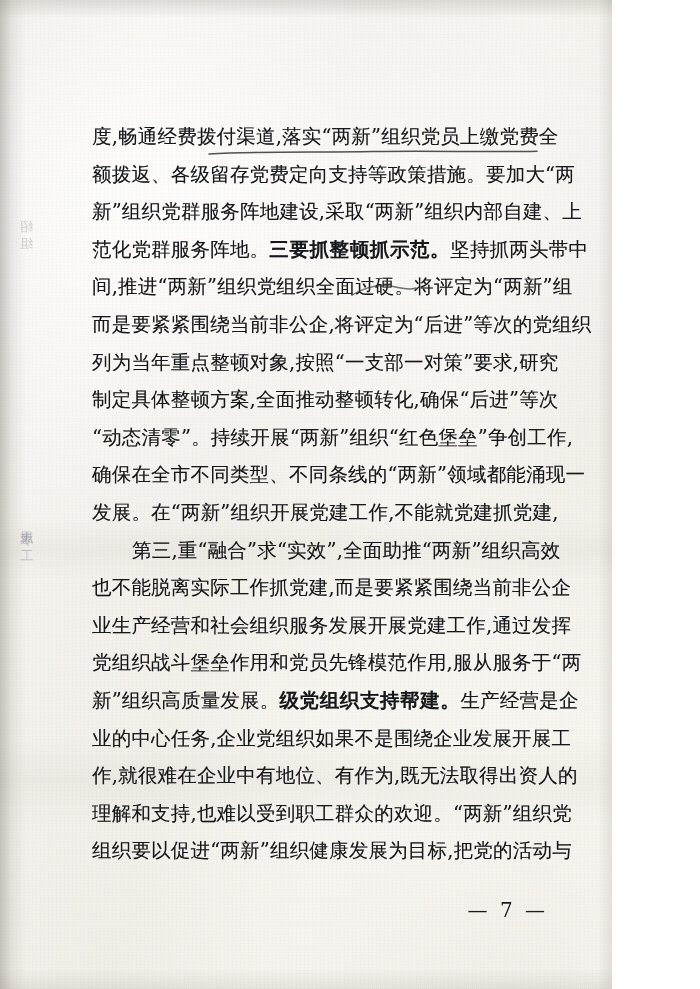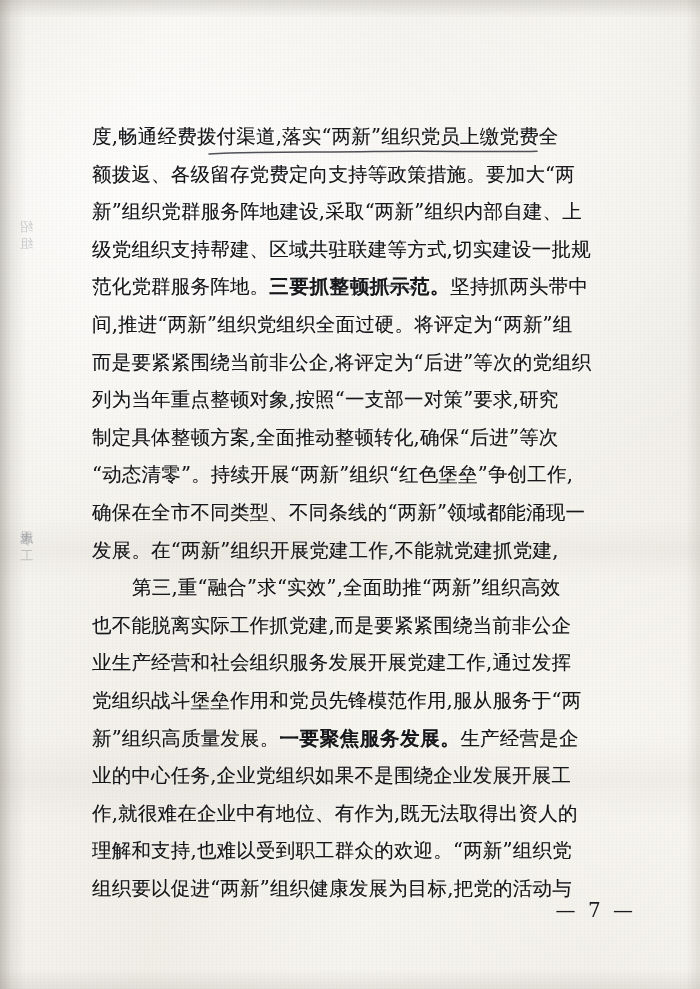--- a/index.html
+++ b/index.html
@@ -5,21 +5,21 @@
   html, body {
     margin: 0;
     padding: 0;
     background: #ffffff;
   }
   body {
     font-family: "DejaVu Serif", "Liberation Serif", serif;
   }
   .page {
     position: relative;
-    width: 700px;
+    width: 612px;
     height: 989px;
     overflow: hidden;
     background: #f3f1ec;
     background-image:
       radial-gradient(ellipse 900px 500px at 30% 20%, rgba(255,255,255,0.85) 0%, rgba(255,255,255,0) 70%),
       radial-gradient(ellipse 700px 600px at 85% 75%, rgba(250,248,242,0.9) 0%, rgba(250,248,242,0) 70%),
       linear-gradient(105deg, #efece5 0%, #f6f4ef 18%, #f1eee8 42%, #f5f3ed 63%, #eceae3 88%, #f2f0ea 100%);
   }
   
   .grain {
@@ -155,34 +155,33 @@
   <div class="edge-right"></div>
   <div class="edge-bottom"></div>
 
   <div class="ghost ghost-a">绍 组</div>
   <div class="ghost ghost-b">志服求 工</div>
 
   <div class="text-block">
     <div class="line">度,畅通经费拨付渠道,落实“两新”组织党员上缴党费全</div>
     <div class="line">额拨返、各级留存党费定向支持等政策措施。要加大“两</div>
     <div class="line">新”组织党群服务阵地建设,采取“两新”组织内部自建、上</div>
-    <div class="line">级党组织支持帮建、区域共驻联建等方式,切实建设一批规</div>
     <div class="line">范化党群服务阵地。<b>三要抓整顿抓示范。</b>坚持抓两头带中</div>
     <div class="line">间,推进“两新”组织党组织全面过硬。将评定为“两新”组</div>
     <div class="line">而是要紧紧围绕当前非公企,将评定为“后进”等次的党组织</div>
     <div class="line">列为当年重点整顿对象,按照“一支部一对策”要求,研究</div>
     <div class="line">制定具体整顿方案,全面推动整顿转化,确保“后进”等次</div>
     <div class="line">“动态清零”。持续开展“两新”组织“红色堡垒”争创工作,</div>
     <div class="line">确保在全市不同类型、不同条线的“两新”领域都能涌现一</div>
     <div class="line">发展。在“两新”组织开展党建工作,不能就党建抓党建,</div>
     <div class="line indent">第三,重“融合”求“实效”,全面助推“两新”组织高效</div>
     <div class="line">也不能脱离实际工作抓党建,而是要紧紧围绕当前非公企</div>
     <div class="line">业生产经营和社会组织服务发展开展党建工作,通过发挥</div>
     <div class="line">党组织战斗堡垒作用和党员先锋模范作用,服从服务于“两</div>
-    <div class="line">新”组织高质量发展。<b>一要聚焦服务发展。</b>生产经营是企</div>
+    <div class="line">新”组织高质量发展。<b>级党组织支持帮建。</b>生产经营是企</div>
     <div class="line">业的中心任务,企业党组织如果不是围绕企业发展开展工</div>
     <div class="line">作,就很难在企业中有地位、有作为,既无法取得出资人的</div>
     <div class="line">理解和支持,也难以受到职工群众的欢迎。“两新”组织党</div>
     <div class="line">组织要以促进“两新”组织健康发展为目标,把党的活动与</div>
   </div>
 
   <div class="hand-underline">
     <svg width="330" height="7" viewBox="0 0 330 7">
       <path d="M1 5 C 50 2.2, 110 3.6, 165 2.6 C 225 1.6, 280 3.4, 329 2.2" fill="none" stroke="#2a2c33" stroke-width="1.5" stroke-linecap="round" opacity="0.82"></path>
     </svg>

